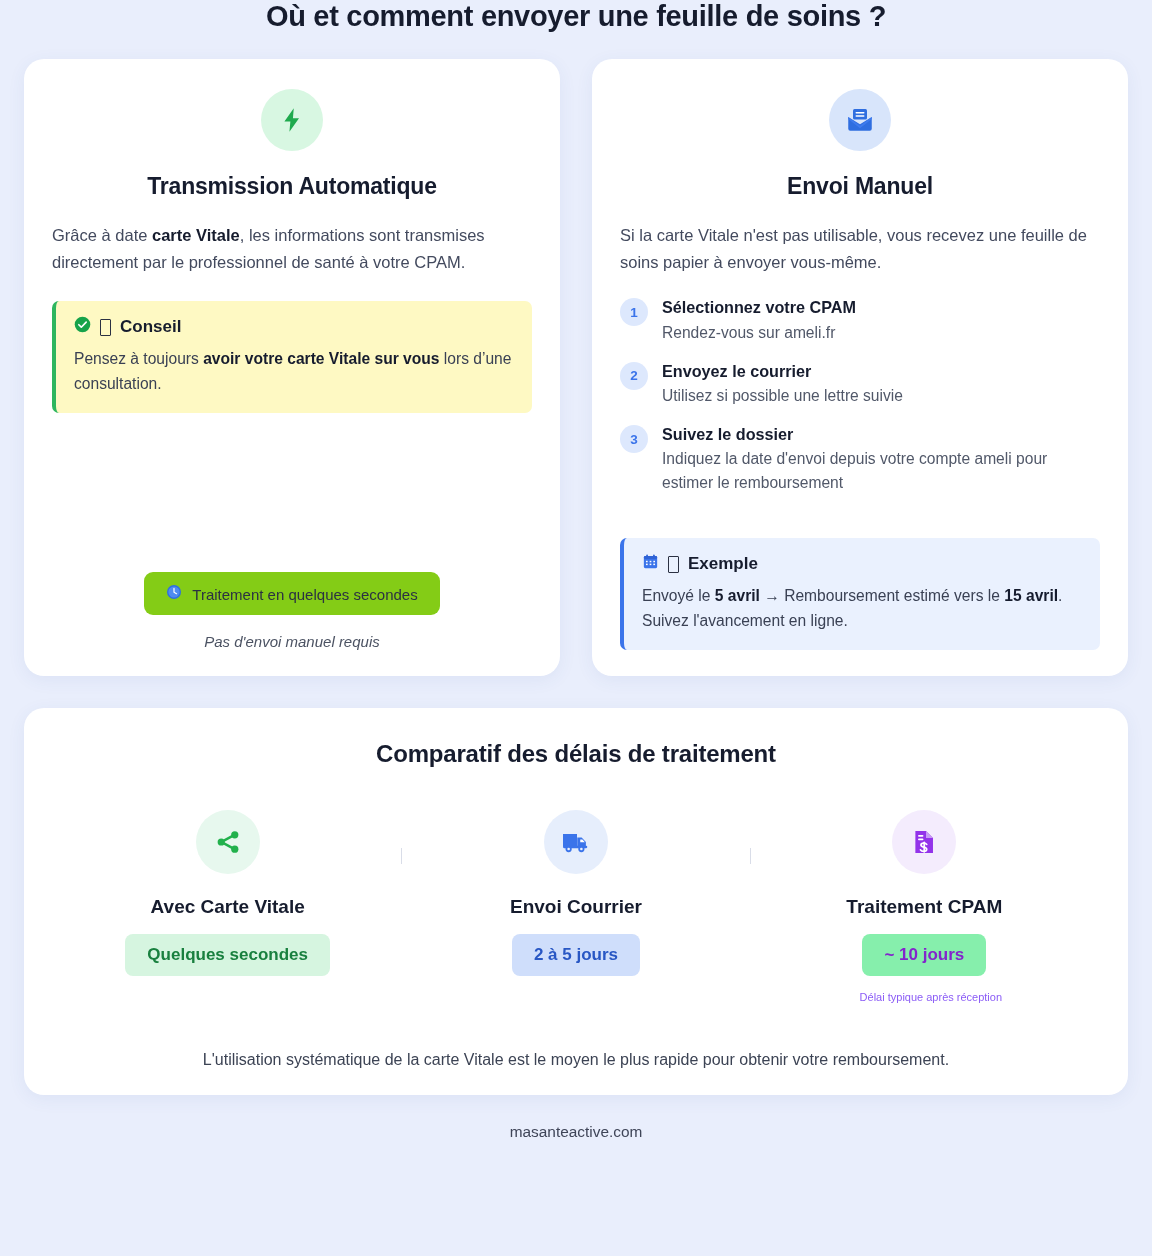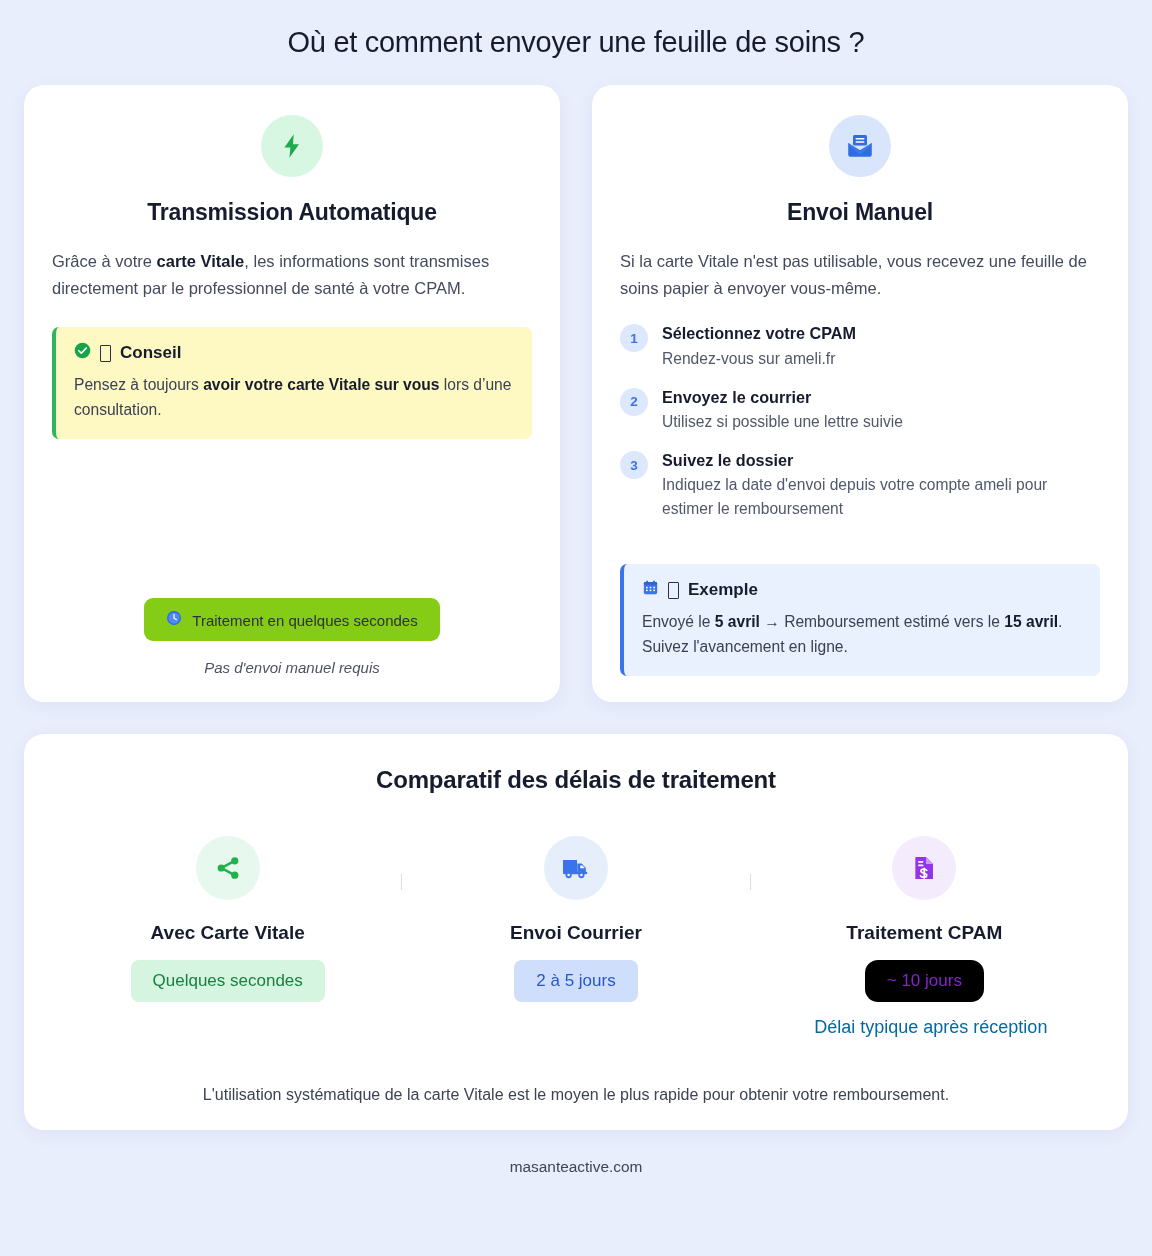--- a/index.html
+++ b/index.html
@@ -9,24 +9,23 @@
     font-family: "Liberation Sans", "DejaVu Sans", sans-serif;
     color: #1e2233;
     -webkit-font-smoothing: antialiased;
   }
   .page { width: 1152px; height: 1256px; position: relative; display: flex; flex-direction: column; }
 
   
   .page-title {
     text-align: center;
     font-size: 29px;
-    font-weight: normal;
+    font-weight: bold;
     color: #161c2e;
     letter-spacing: -0.3px;
-    margin-top: 26px;
     margin-bottom: 26px;
   }
 
   
   .cards-row {
     display: flex;
     gap: 32px;
     padding: 0 24px;
     align-items: stretch;
   }
@@ -143,26 +142,26 @@
     width: 64px; height: 64px; border-radius: 50%;
     display: flex; align-items: center; justify-content: center;
     margin-bottom: 22px;
   }
   .cc-icon.green  { background: #e7f8ee; }
   .cc-icon.blue   { background: #e6eefc; }
   .cc-icon.purple { background: #f4ecfd; }
   .cc-label { font-size: 19px; font-weight: bold; color: #161c2e; margin-bottom: 16px; }
   .cc-badge {
     border-radius: 8px; padding: 11px 22px;
-    font-size: 17px; font-weight: normal;
+    font-size: 17px; font-weight: bold;
   }
   .cc-badge.green  { background: #d6f5e0; color: #19803f; }
   .cc-badge.blue   { background: #cfdefb; color: #2857c4; }
-  .cc-badge.purple { background: #000000; color: #8324cc; border-radius: 13px; }
-  .cc-note { font-size: 18px; color: #0369a1; margin-top: 15px; margin-left: 13px; }
+  .cc-badge.purple { background: #86efac; color: #8324cc; }
+  .cc-note { font-size: 11px; color: #8b5cf6; margin-top: 15px; margin-left: 13px; }
 
   .compare-footnote {
     text-align: center; 
     font-size: 16px; color: #3c4354;
     margin-top: 48px;
   }
 
   
   .site-footer {
     text-align: center;
@@ -181,21 +180,21 @@
   <div class="cards-row">
 
     <div class="card">
       <div class="icon-circle green">
         <svg width="28" height="28" viewBox="0 0 24 24" aria-hidden="true">
           <path d="M13.5 2 5.5 13.2h5.1L9.8 22l8.2-11.4h-5.2z" fill="#1faa4e"></path>
         </svg>
       </div>
       <h2 class="card-title">Transmission Automatique</h2>
       <p class="card-desc">
-        <span>Grâce à votre </span><b>carte Vitale</b><span>, les informations sont transmises directement par le professionnel de santé à votre CPAM.</span>
+        <span>Grâce à date </span><b>carte Vitale</b><span>, les informations sont transmises directement par le professionnel de santé à votre CPAM.</span>
       </p>
 
       <div class="callout tip">
         <div class="callout-head">
           <span>
             <svg width="17" height="17" viewBox="0 0 24 24" aria-hidden="true">
               <circle cx="12" cy="12" r="11" fill="#16a34a"></circle>
               <path d="M6.8 12.3 10.3 15.8 17.2 8.6" fill="none" stroke="#fff" stroke-width="2.3" stroke-linecap="round" stroke-linejoin="round"></path>
             </svg>
           </span>

